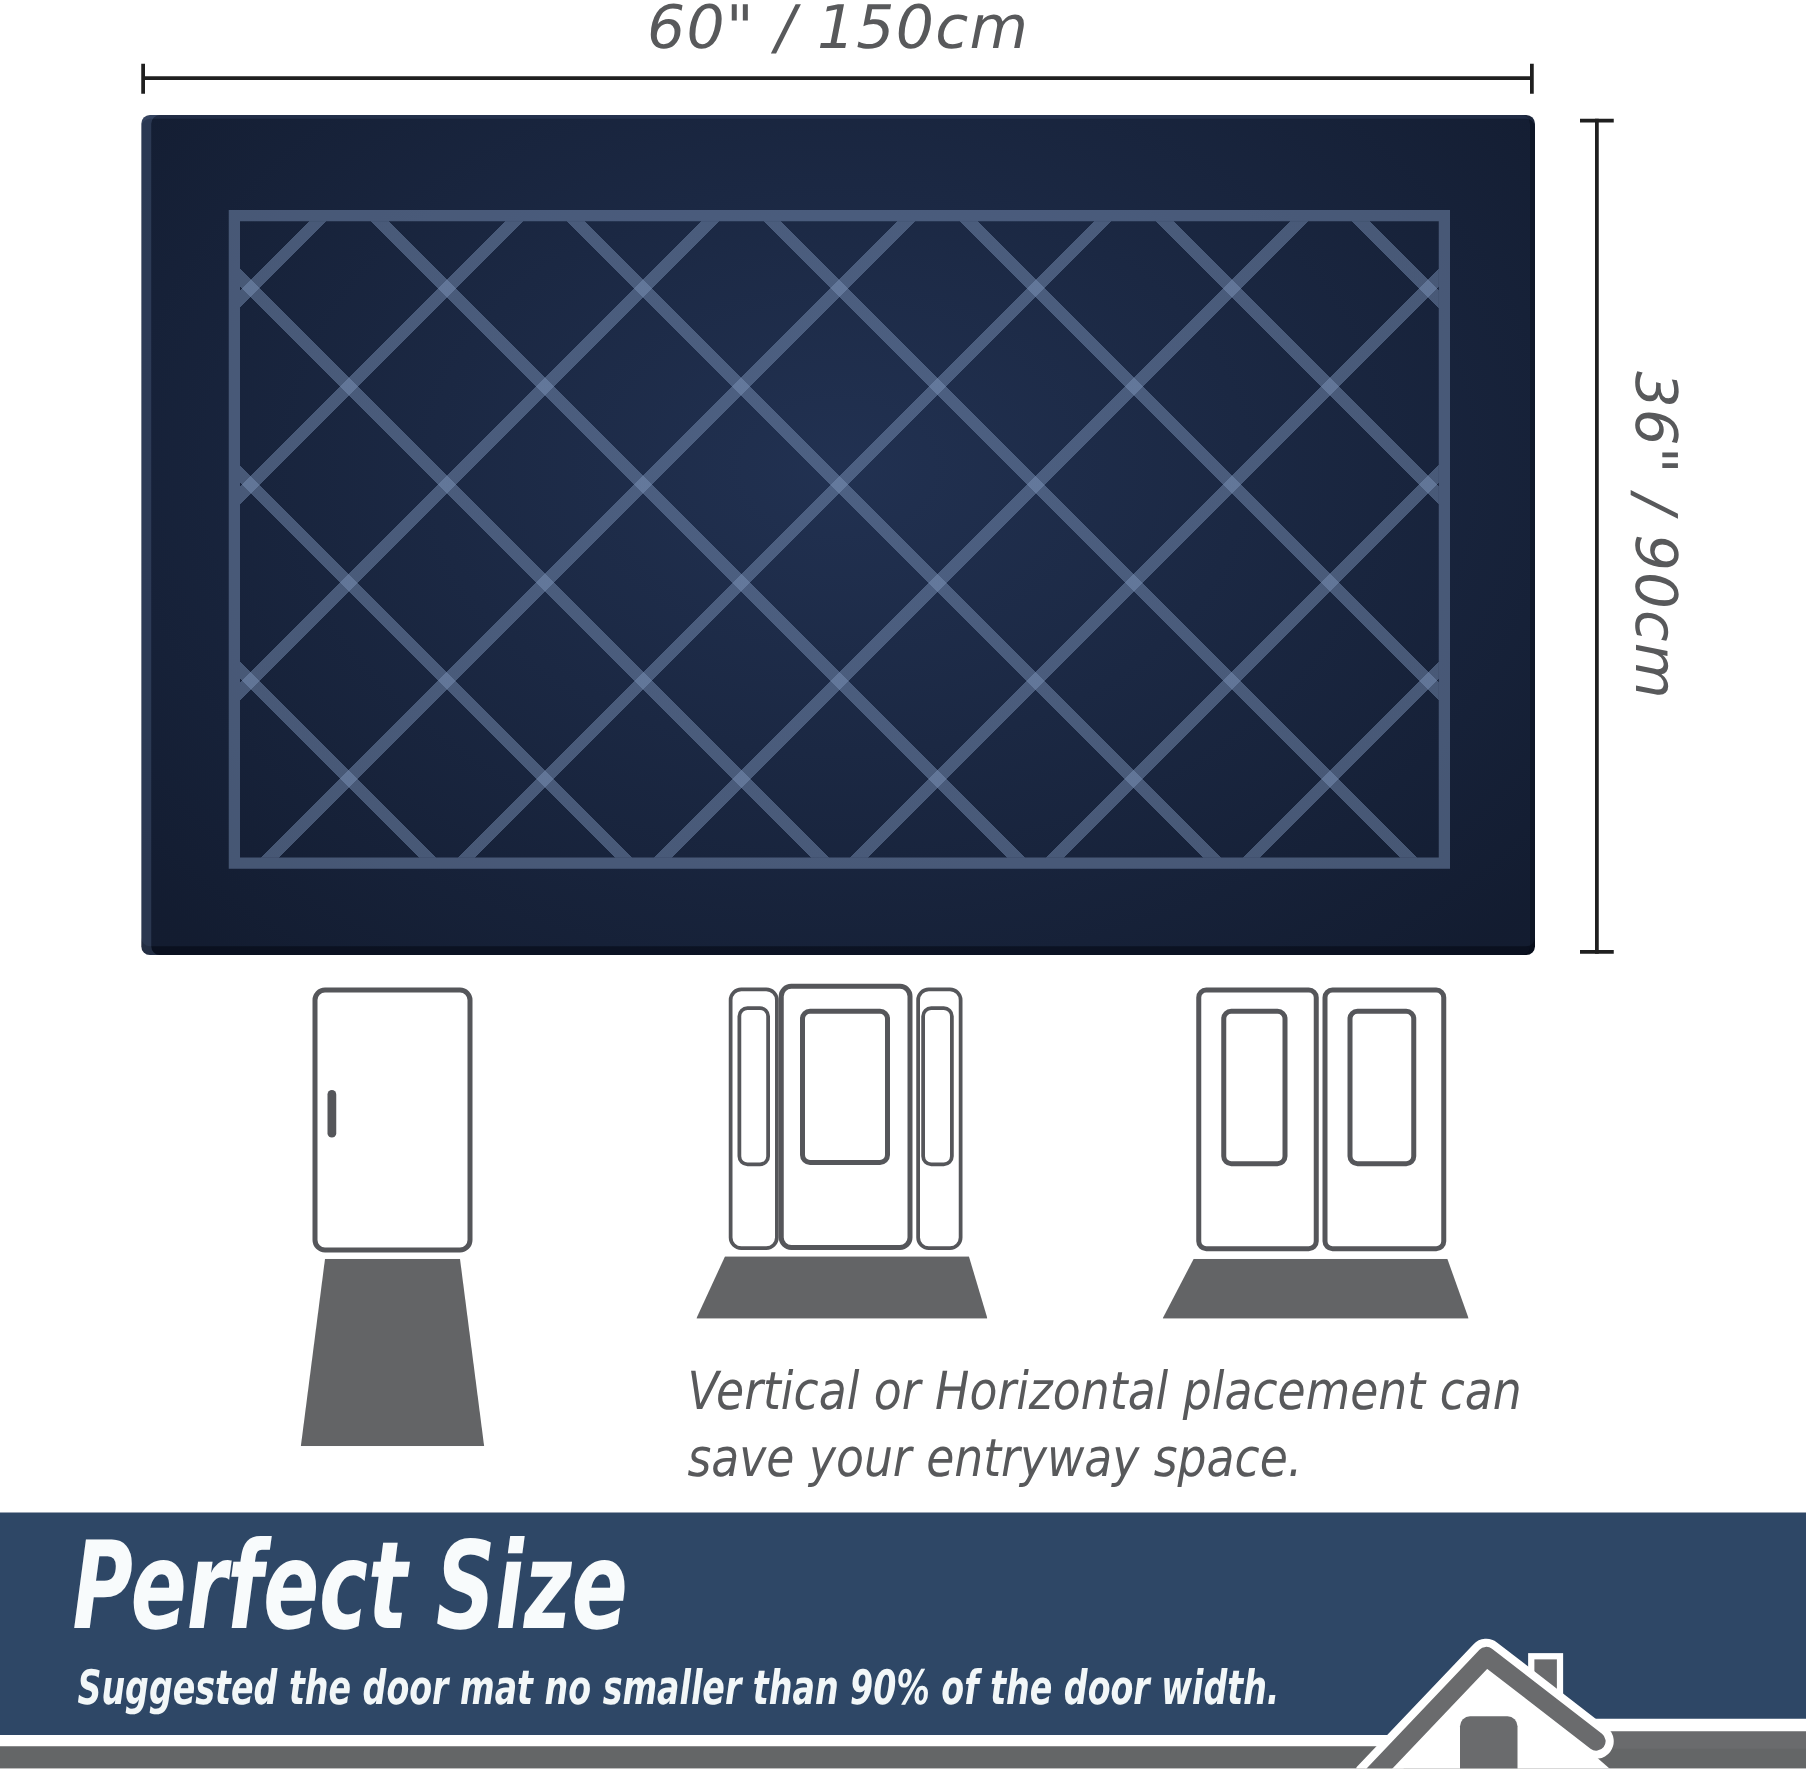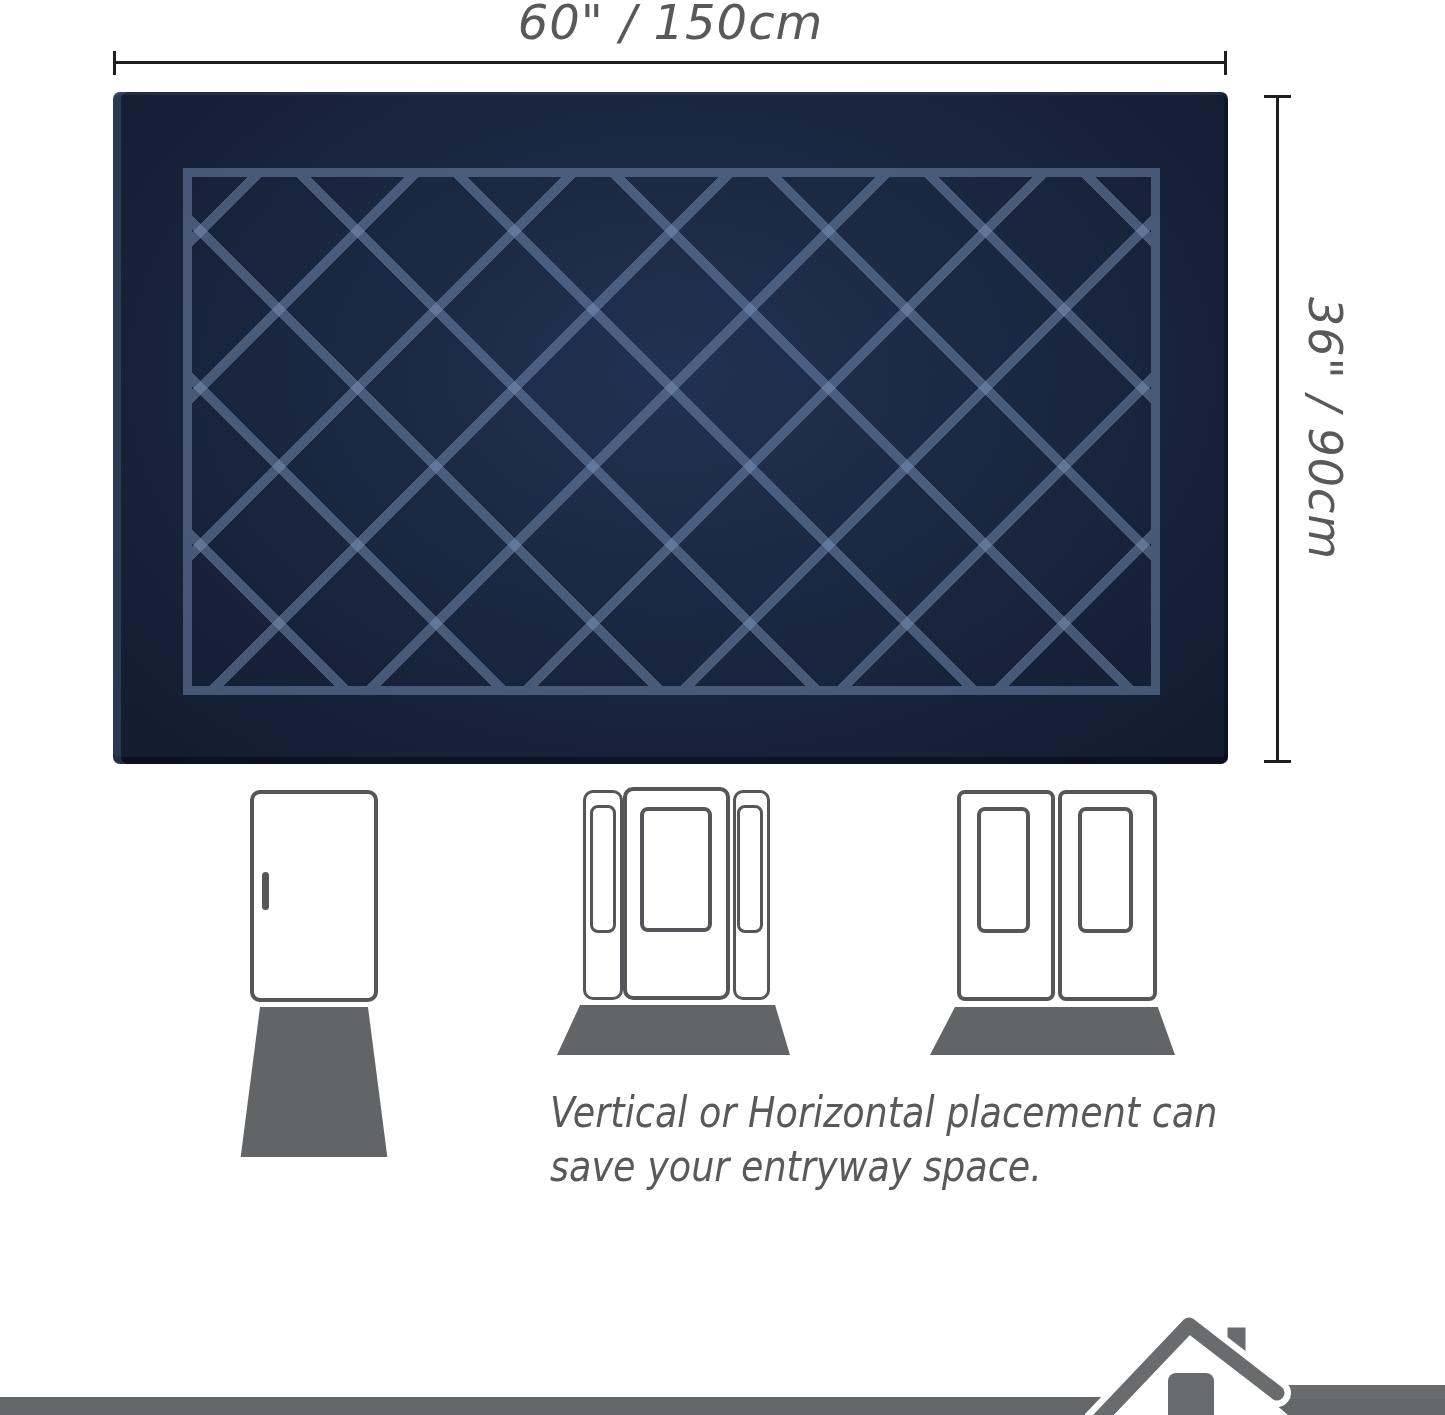--- a/index.html
+++ b/index.html
@@ -130,20 +130,24 @@
     <div class="door-rect leaf-r"></div>
     <div class="door-window win-rr"></div>
     <div class="floor-mat"></div>
   </div>
 
   <div class="caption">
     <div>Vertical or Horizontal placement can</div>
     <div>save your entryway space.</div>
   </div>
 
+  <div class="banner">
+    <div class="banner-title">Perfect Size</div>
+    <div class="banner-subtitle">Suggested the door mat no smaller than 90% of the door width.</div>
+  </div>
   <div class="footer-strip"></div>
 
   <svg class="house" viewBox="0 0 360 120">
 
     <polygon points="104,34 -2,128 212,128" fill="#ffffff"></polygon>
 
     <rect x="83" y="78" width="46" height="50" rx="8" fill="#6a6b6d"></rect>
 
     <rect x="140" y="30" width="23" height="42" fill="#6a6b6d" stroke="#ffffff" stroke-width="5"></rect>
 

